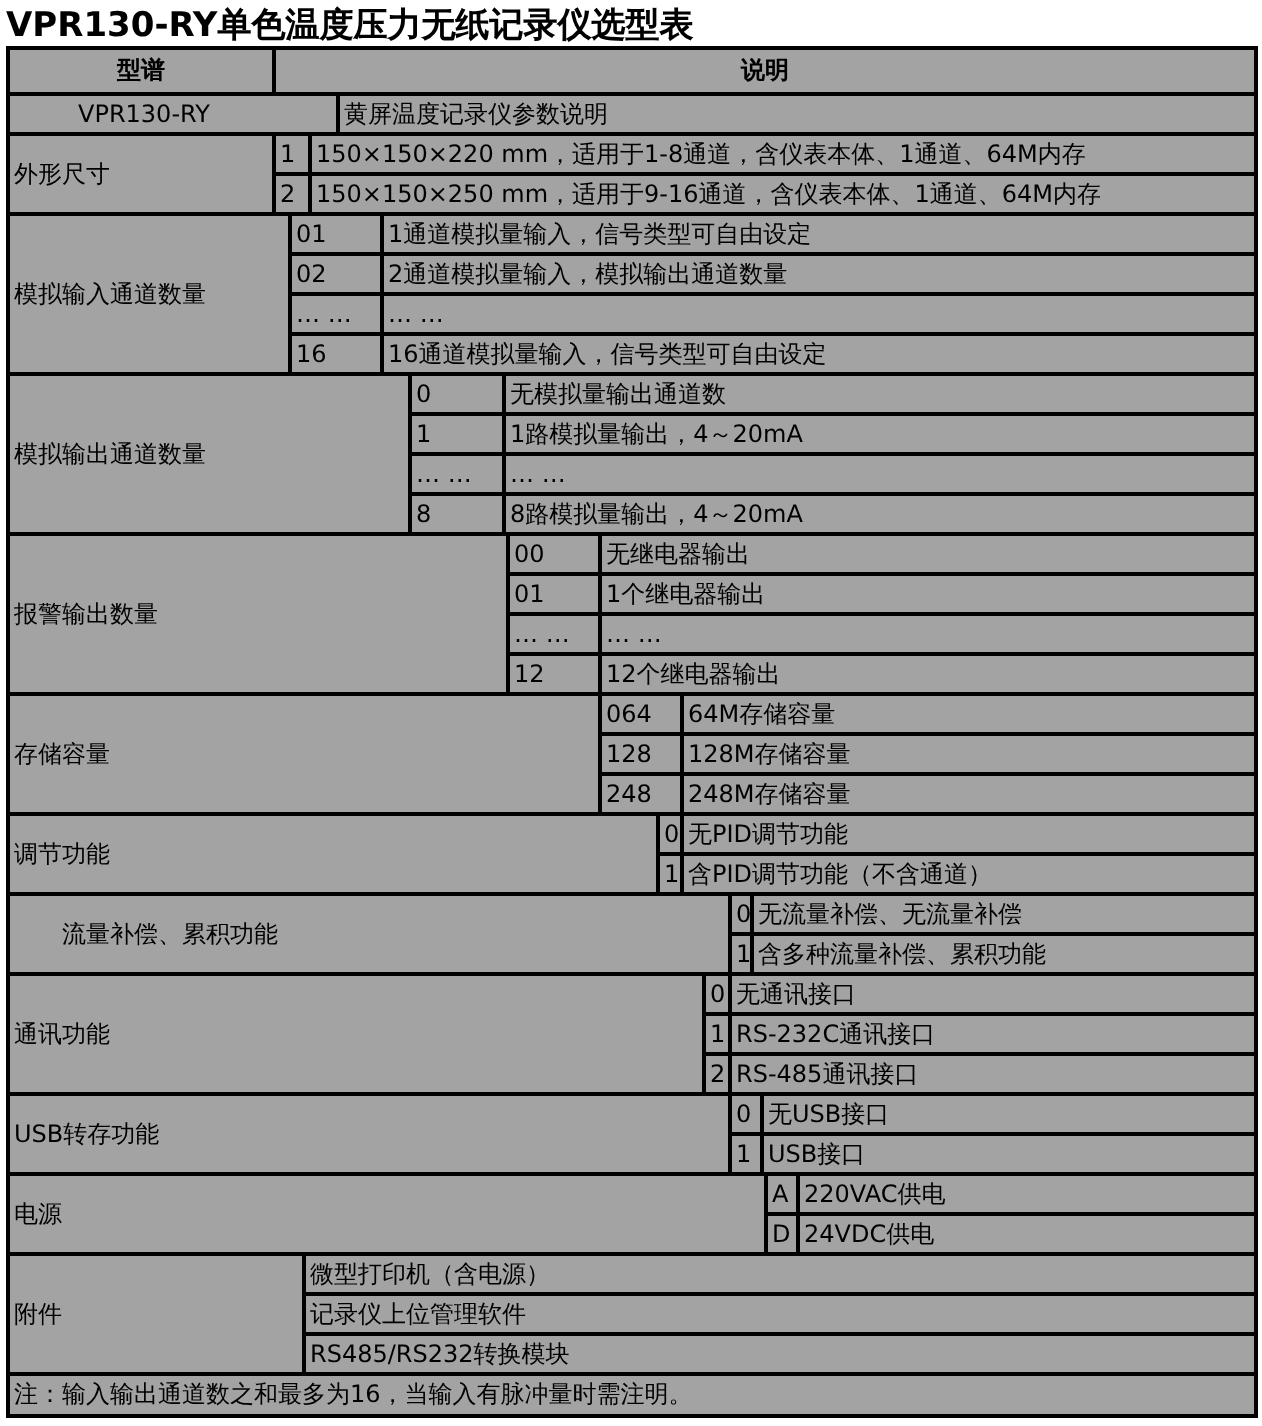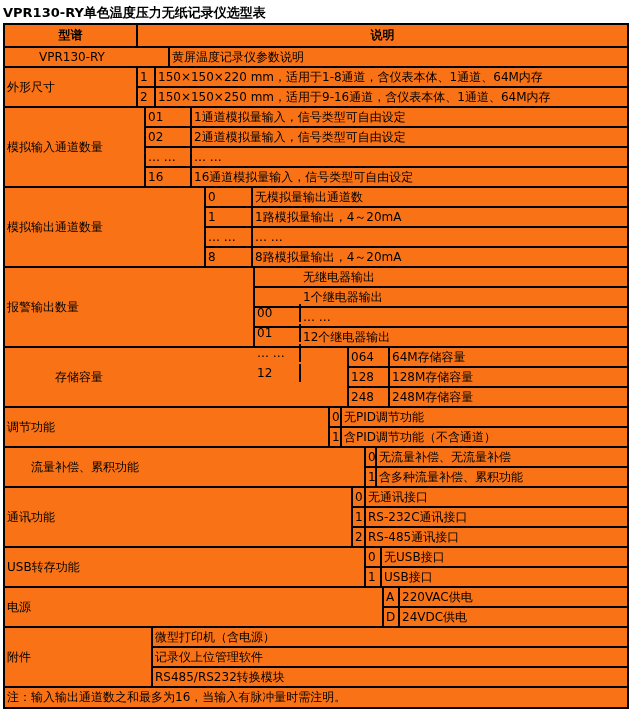--- a/index.html
+++ b/index.html
@@ -4,26 +4,26 @@
 <style>
   html,body{margin:0;padding:0;background:#ffffff;}
   .page{
     width:631px;height:713px;box-sizing:border-box;
     padding:4px 2px 0 3px;
     font-family:"DejaVu Sans","Liberation Sans",sans-serif;
     color:#000;background:#fff;
     font-size:12px;
   }
   .title{
-    font-weight:bold;font-size:13px;line-height:18px;height:19px;
+    font-weight:bold;font-size:17px;line-height:18px;height:19px;
     letter-spacing:0px;white-space:nowrap;
   }
   .seltable{
     width:626px;box-sizing:border-box;
-    border:2px solid #000;background:#f97316;
+    border:2px solid #000;background:#a3a3a3;
   }
   .group{display:flex;box-sizing:border-box;}
   .group + .group{border-top:2px solid #000;}
   .cell{
     box-sizing:border-box;padding:0 2px;line-height:18px;height:100%;
     overflow:hidden;white-space:nowrap;
   }
   .trow{display:flex;height:18px;}
   .trow + .trow{border-top:2px solid #000;}
   .rows{flex:1;display:flex;flex-direction:column;}
@@ -34,22 +34,22 @@
   .code{border-right:2px solid #000;flex:0 0 auto;}
   .desc{flex:1;}
   .hdr{height:21px;}
   .hdr .cell{font-weight:bold;text-align:center;line-height:21px;}
   .hdr .label,.mrow .label{align-items:center;justify-content:center;}
   .mrow .label{justify-content:flex-start;margin-left:32px;}
   .h-label{width:133px;}
   .g-size  > .label{width:133px;} .g-size  .code{width:18px;}
   .g-ain   > .label{width:141px;} .g-ain   .code{width:46px;}
   .g-aout  > .label{width:201px;} .g-aout  .code{width:47px;}
-  .g-alarm > .label{width:250px;} .g-alarm .code{width:46px;margin-top:36px;}
-  .g-mem   > .label{width:296px;margin-left:48px;} .g-mem   .code{width:41px;}
+  .g-alarm > .label{width:250px;} .g-alarm .code{width:46px;}
+  .g-mem   > .label{width:296px;} .g-mem   .code{width:41px;}
   .g-pid   > .label{width:325px;} .g-pid   .code{width:12px;}
   .g-flow  > .label{width:337px;margin-left:24px;} .g-flow  .code{width:11px;}
   .g-comm  > .label{width:348px;} .g-comm  .code{width:13px;}
   .g-usb   > .label{width:361px;} .g-usb   .code{width:16px;}
   .g-power > .label{width:379px;} .g-power .code{width:16px;}
   .g-acc   > .label{width:148px;}
   .note-row{height:21px;line-height:21px;}
 </style>
 </head>
 <body>
@@ -86,21 +86,21 @@
 
     <div class="group g-ain">
       <div class="cell label">模拟输入通道数量</div>
       <div class="rows">
         <div class="trow">
           <div class="cell code">01</div>
           <div class="cell desc">1通道模拟量输入，信号类型可自由设定</div>
         </div>
         <div class="trow">
           <div class="cell code">02</div>
-          <div class="cell desc">2通道模拟量输入，信号类型可自由设定</div>
+          <div class="cell desc">2通道模拟量输入，模拟输出通道数量</div>
         </div>
         <div class="trow">
           <div class="cell code">… …</div>
           <div class="cell desc">… …</div>
         </div>
         <div class="trow">
           <div class="cell code">16</div>
           <div class="cell desc">16通道模拟量输入，信号类型可自由设定</div>
         </div>
       </div>

